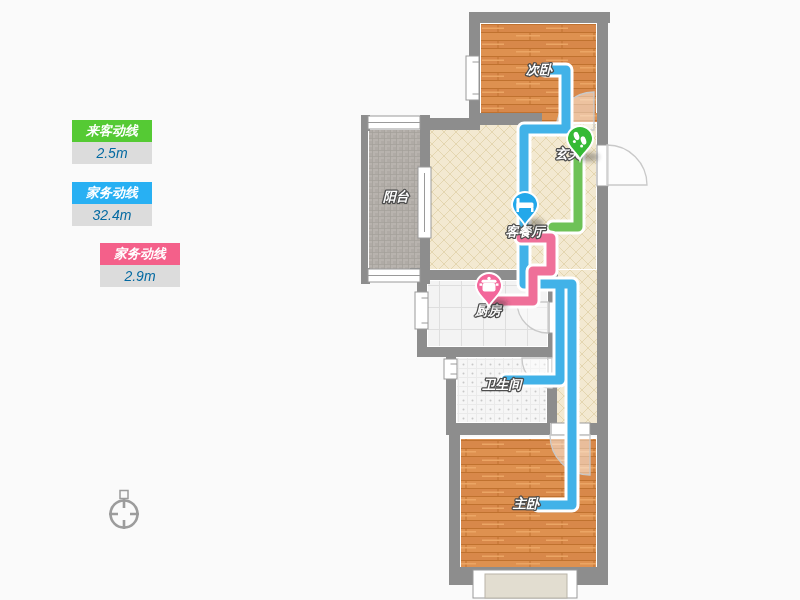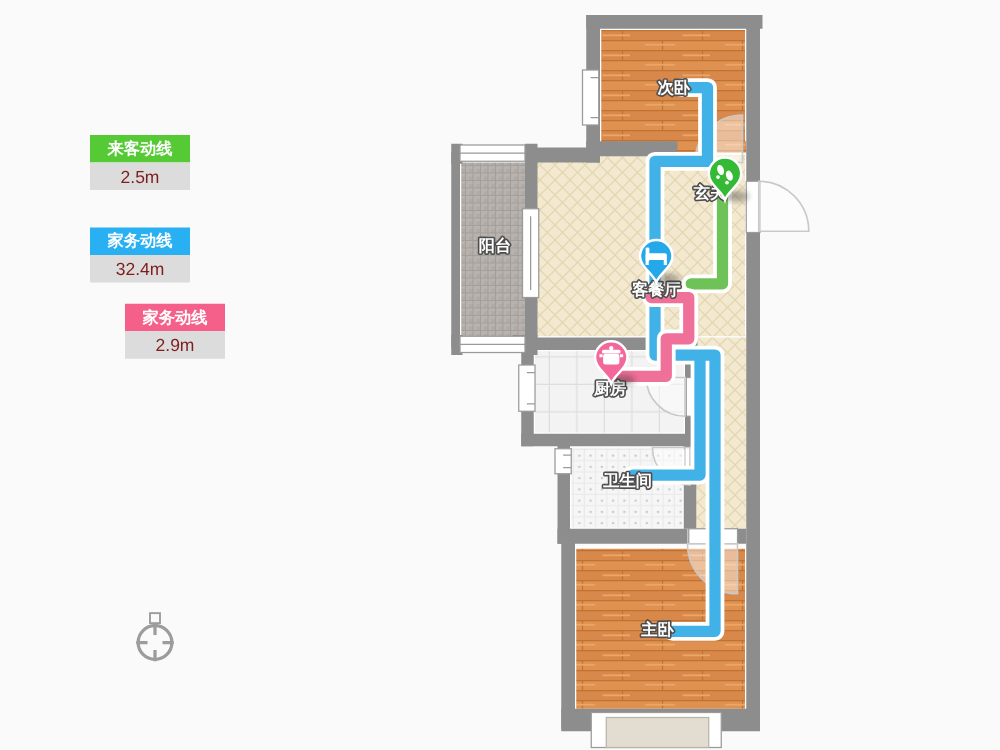--- a/index.html
+++ b/index.html
@@ -1,25 +1,25 @@
 <!DOCTYPE html>
 <html><head>
 <meta charset="utf-8">
 <style>
   html,body{margin:0;padding:0;background:#fafafa;}
   .stage{position:relative;width:800px;height:600px;background:#fafafa;overflow:hidden;
-         font-family:"Liberation Sans","DejaVu Sans",sans-serif;}
+         font-family:"Liberation Sans","DejaVu Sans",sans-serif;font-style:italic;}
   .plan-svg{position:absolute;left:0;top:0;}
   .legend{position:absolute;left:72px;top:0;width:80px;}
   .legend-item{position:absolute;left:0;width:80px;}
   .legend-item .hd{height:22px;line-height:22px;text-align:center;color:#fff;
                    font-size:13px;font-weight:bold;}
-  .legend-item .val{height:22px;line-height:22px;text-align:center;color:#7f1d1d;
+  .legend-item .val{height:22px;line-height:22px;text-align:center;color:#0369a1;
                     font-size:14px;background:#dcdcdc;}
-  .li-0{top:108px;} .li-1{top:182px;} .li-2{top:243px;padding-left:28px;}
+  .li-0{top:120px;} .li-1{top:182px;} .li-2{top:243px;padding-left:28px;}
   .room-label{font-size:13px;font-weight:bold;fill:#ffffff;stroke:#4d4d4d;
               stroke-width:2.6px;paint-order:stroke;stroke-linejoin:round;
               text-anchor:middle;font-family:"Liberation Sans","DejaVu Sans",sans-serif;}
 </style>
 </head>
 <body>
 
 <div class="stage">
 
   <svg class="plan-svg" width="800" height="600" viewBox="0 0 800 600">

